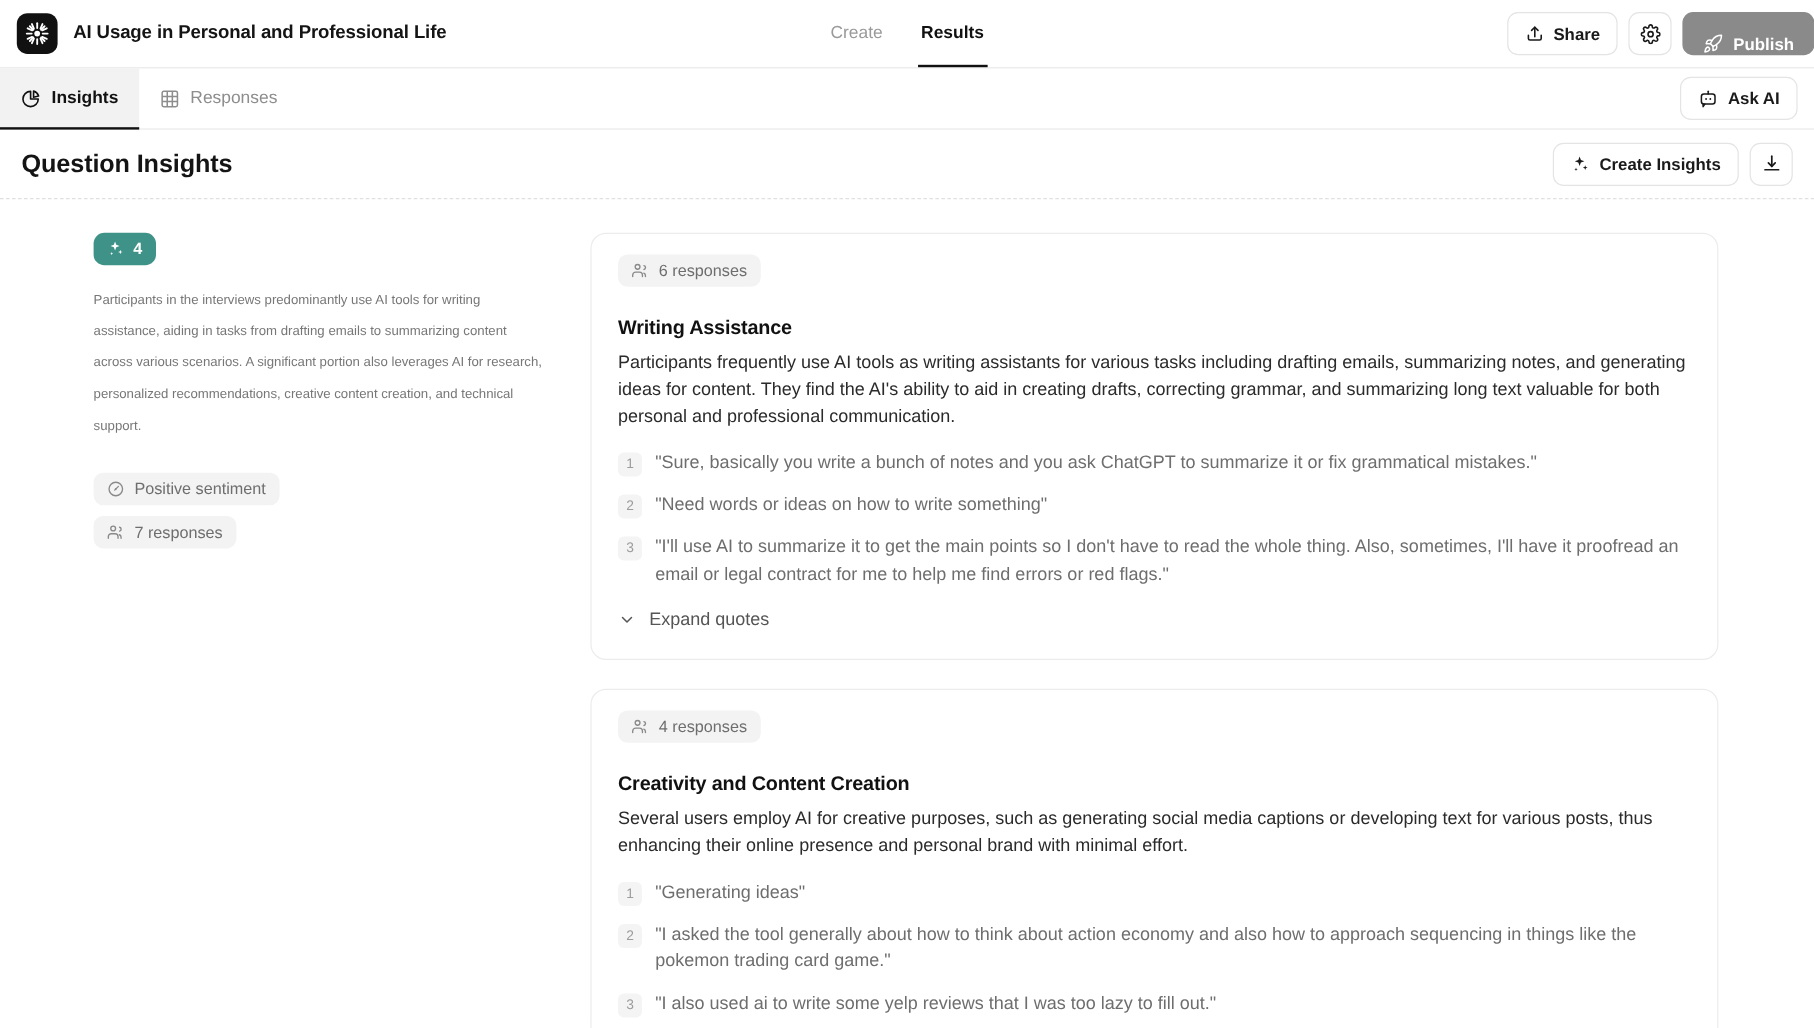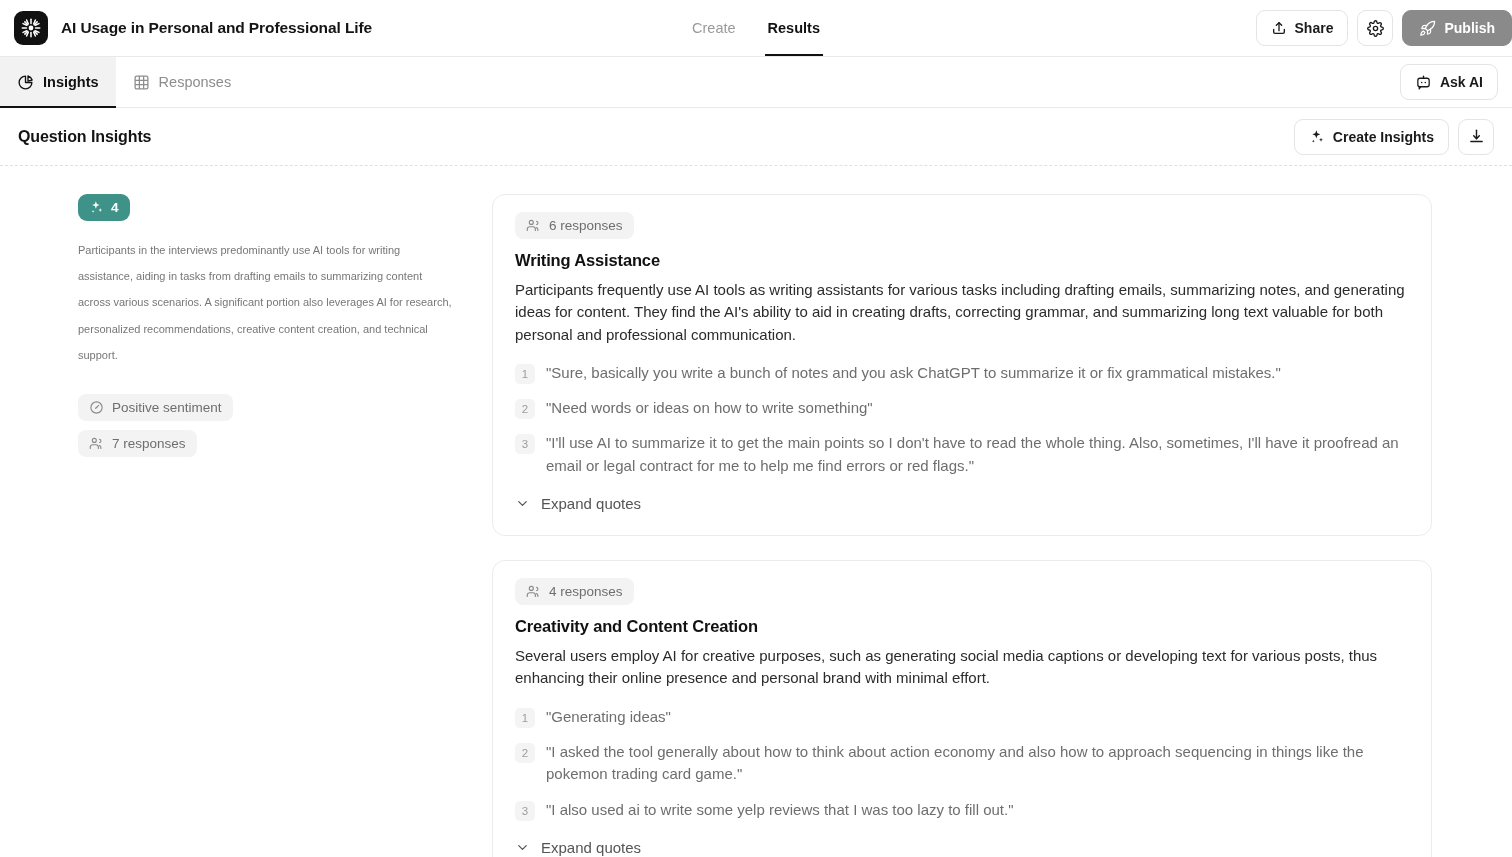--- a/index.html
+++ b/index.html
@@ -90,20 +90,21 @@
     font-weight: bold;
     cursor: pointer;
     white-space: nowrap;
   }
   .btn.icon-only { padding: 0; width: 36px; justify-content: center; }
   .btn.publish {
     background: #8a8a8a;
     border-color: #8a8a8a;
     color: #ffffff;
     padding: 0 16px;
+    align-items: flex-end;
   }
 
   
   .subnav {
     position: relative;
     height: 51px;
     border-bottom: 1px solid #e9e9e9;
     display: flex;
     align-items: stretch;
     padding-right: 14px;
@@ -134,21 +135,21 @@
 
   
   .pagehead {
     height: 58px;
     display: flex;
     align-items: center;
     padding: 0 18px;
     border-bottom: 1px dashed #e0e0e0;
   }
   .pagehead h1 {
-    font-size: 16px;
+    font-size: 21px;
     font-weight: bold;
     color: #141414;
     letter-spacing: -0.1px;
   }
   .pagehead-right { margin-left: auto; display: flex; align-items: center; gap: 9px; }
 
   
   .content {
     display: flex;
     padding: 28px 0 0 0;
@@ -220,21 +221,21 @@
     align-items: center;
     gap: 8px;
     background: #f3f3f3;
     border-radius: 8px;
     height: 27px;
     padding: 0 11px;
     font-size: 13.5px;
     color: #6e6e6e;
   }
   .card-title {
-    margin-top: 12px;
+    margin-top: 25px;
     font-size: 16.5px;
     font-weight: bold;
     color: #111111;
     letter-spacing: -0.15px;
   }
   .card-desc {
     margin-top: 9px;
     font-size: 15px;
     line-height: 22.3px;
     color: #2b2b2b;

